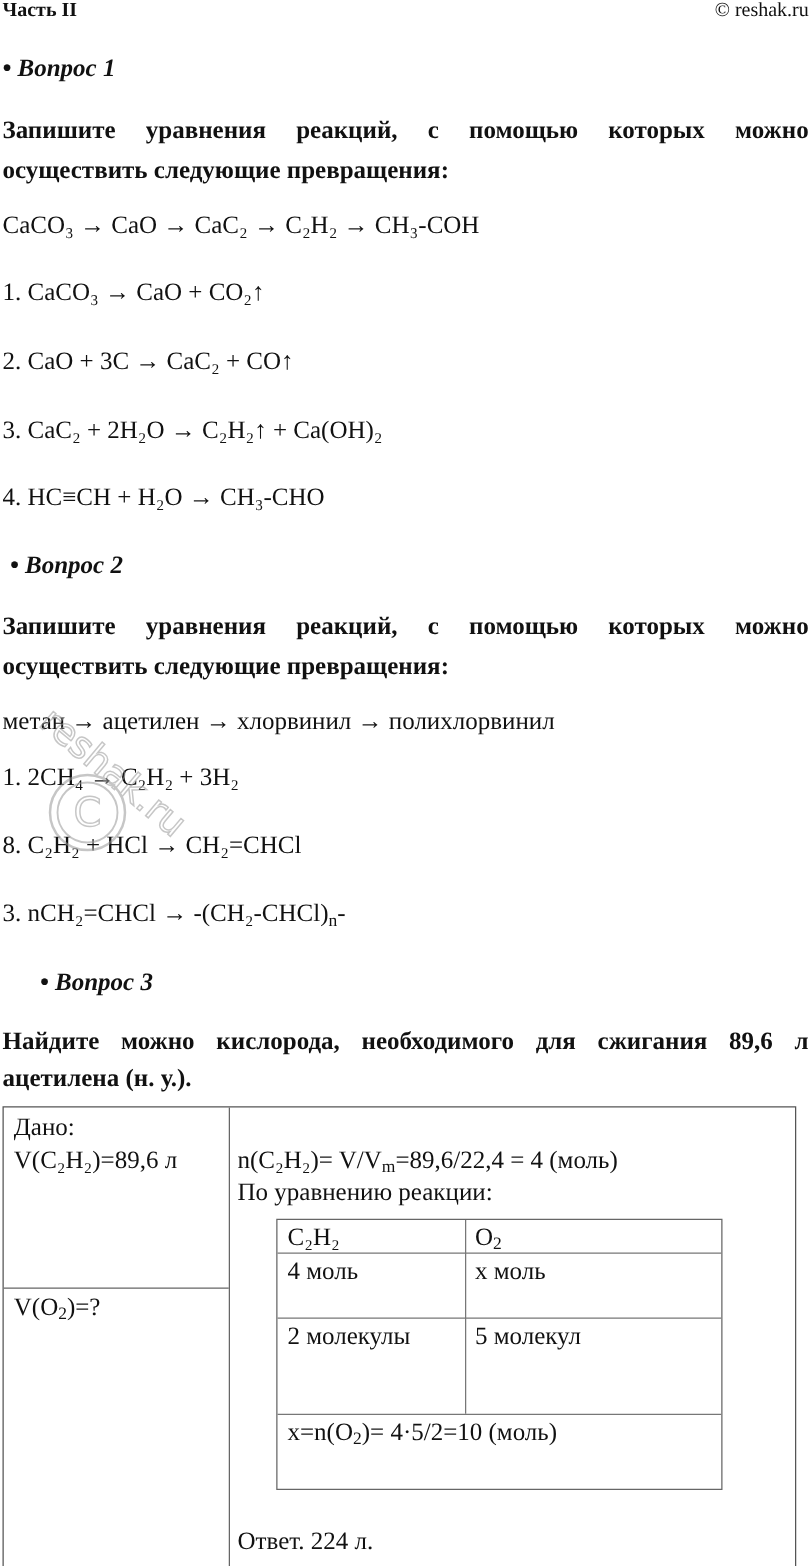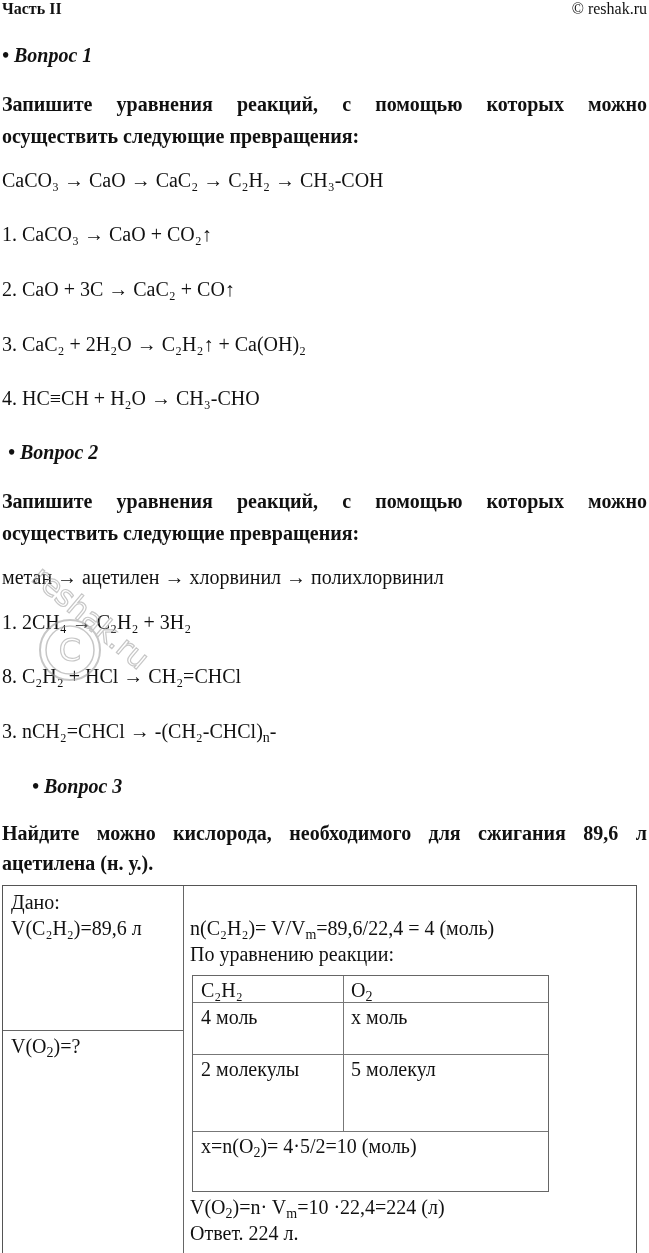--- a/index.html
+++ b/index.html
@@ -14,21 +14,21 @@
   .justify-line { position: absolute; left: 2px; width: 645px; text-align: justify; text-align-last: justify; font-weight: bold; white-space: nowrap; }
   .jl-inner { display: flex; justify-content: space-between; width: 100%; }
   sub { font-size: 0.7em; vertical-align: -0.25em; line-height: 0; }
 
   
   .outer { position: absolute; left: 2px; top: 885px; width: 635px; height: 430px; border: 1.5px solid #555; box-sizing: border-box; }
   .vsplit { position: absolute; left: 180px; top: 0; width: 0; height: 100%; border-left: 1.5px solid #666; }
   .hsplit-left { position: absolute; left: 0; top: 144px; width: 180px; height: 0; border-top: 1.5px solid #666; }
   .cell-text { position: absolute; font-size: 20px; line-height: 26px; white-space: nowrap; }
 
-  .inner { position: absolute; border: 1.5px solid #666; box-sizing: border-box; }
+  .inner { position: absolute; border: 1.5px solid #666; box-sizing: border-box; margin-left: 29px; }
   .inner-line-h { position: absolute; height: 0; border-top: 1.5px solid #777; }
   .inner-line-v { position: absolute; width: 0; border-left: 1.5px solid #777; }
 
   .watermark { position: absolute; left: 30px; top: 560px; width: 150px; height: 150px; opacity: 0.55; pointer-events: none; }
 </style>
 </head>
 <body>
 
 <div class="abs bold" style="left:2px; top:0px; font-size:16px;">Часть II</div>
 <div class="abs" style="right:2px; top:0px; font-size:16px;">© reshak.ru</div>
@@ -121,17 +121,14 @@
     </div>
     <div class="cell-text" style="left:8px; top:28px;">4 моль</div>
     <div class="cell-text" style="left:158px; top:28px;">x моль</div>
     <div class="cell-text" style="left:8px; top:80px;">2 молекулы</div>
     <div class="cell-text" style="left:158px; top:80px;">5 молекул</div>
     <div class="cell-text" style="left:8px; top:157px;">
       <span>x=n(O</span><sub>2</sub><span>)= 4·5/2=10 (моль)</span>
     </div>
   </div>
 
-  <div class="cell-text" style="left:187px; top:308px;">
-    <span>V(O</span><sub>2</sub><span>)=n· V</span><sub>m</sub><span>=10 ·22,4=224 (л)</span>
-  </div>
   <div class="cell-text" style="left:187px; top:334px;">Ответ. 224 л.</div>
 </div>
 
 </body></html>

